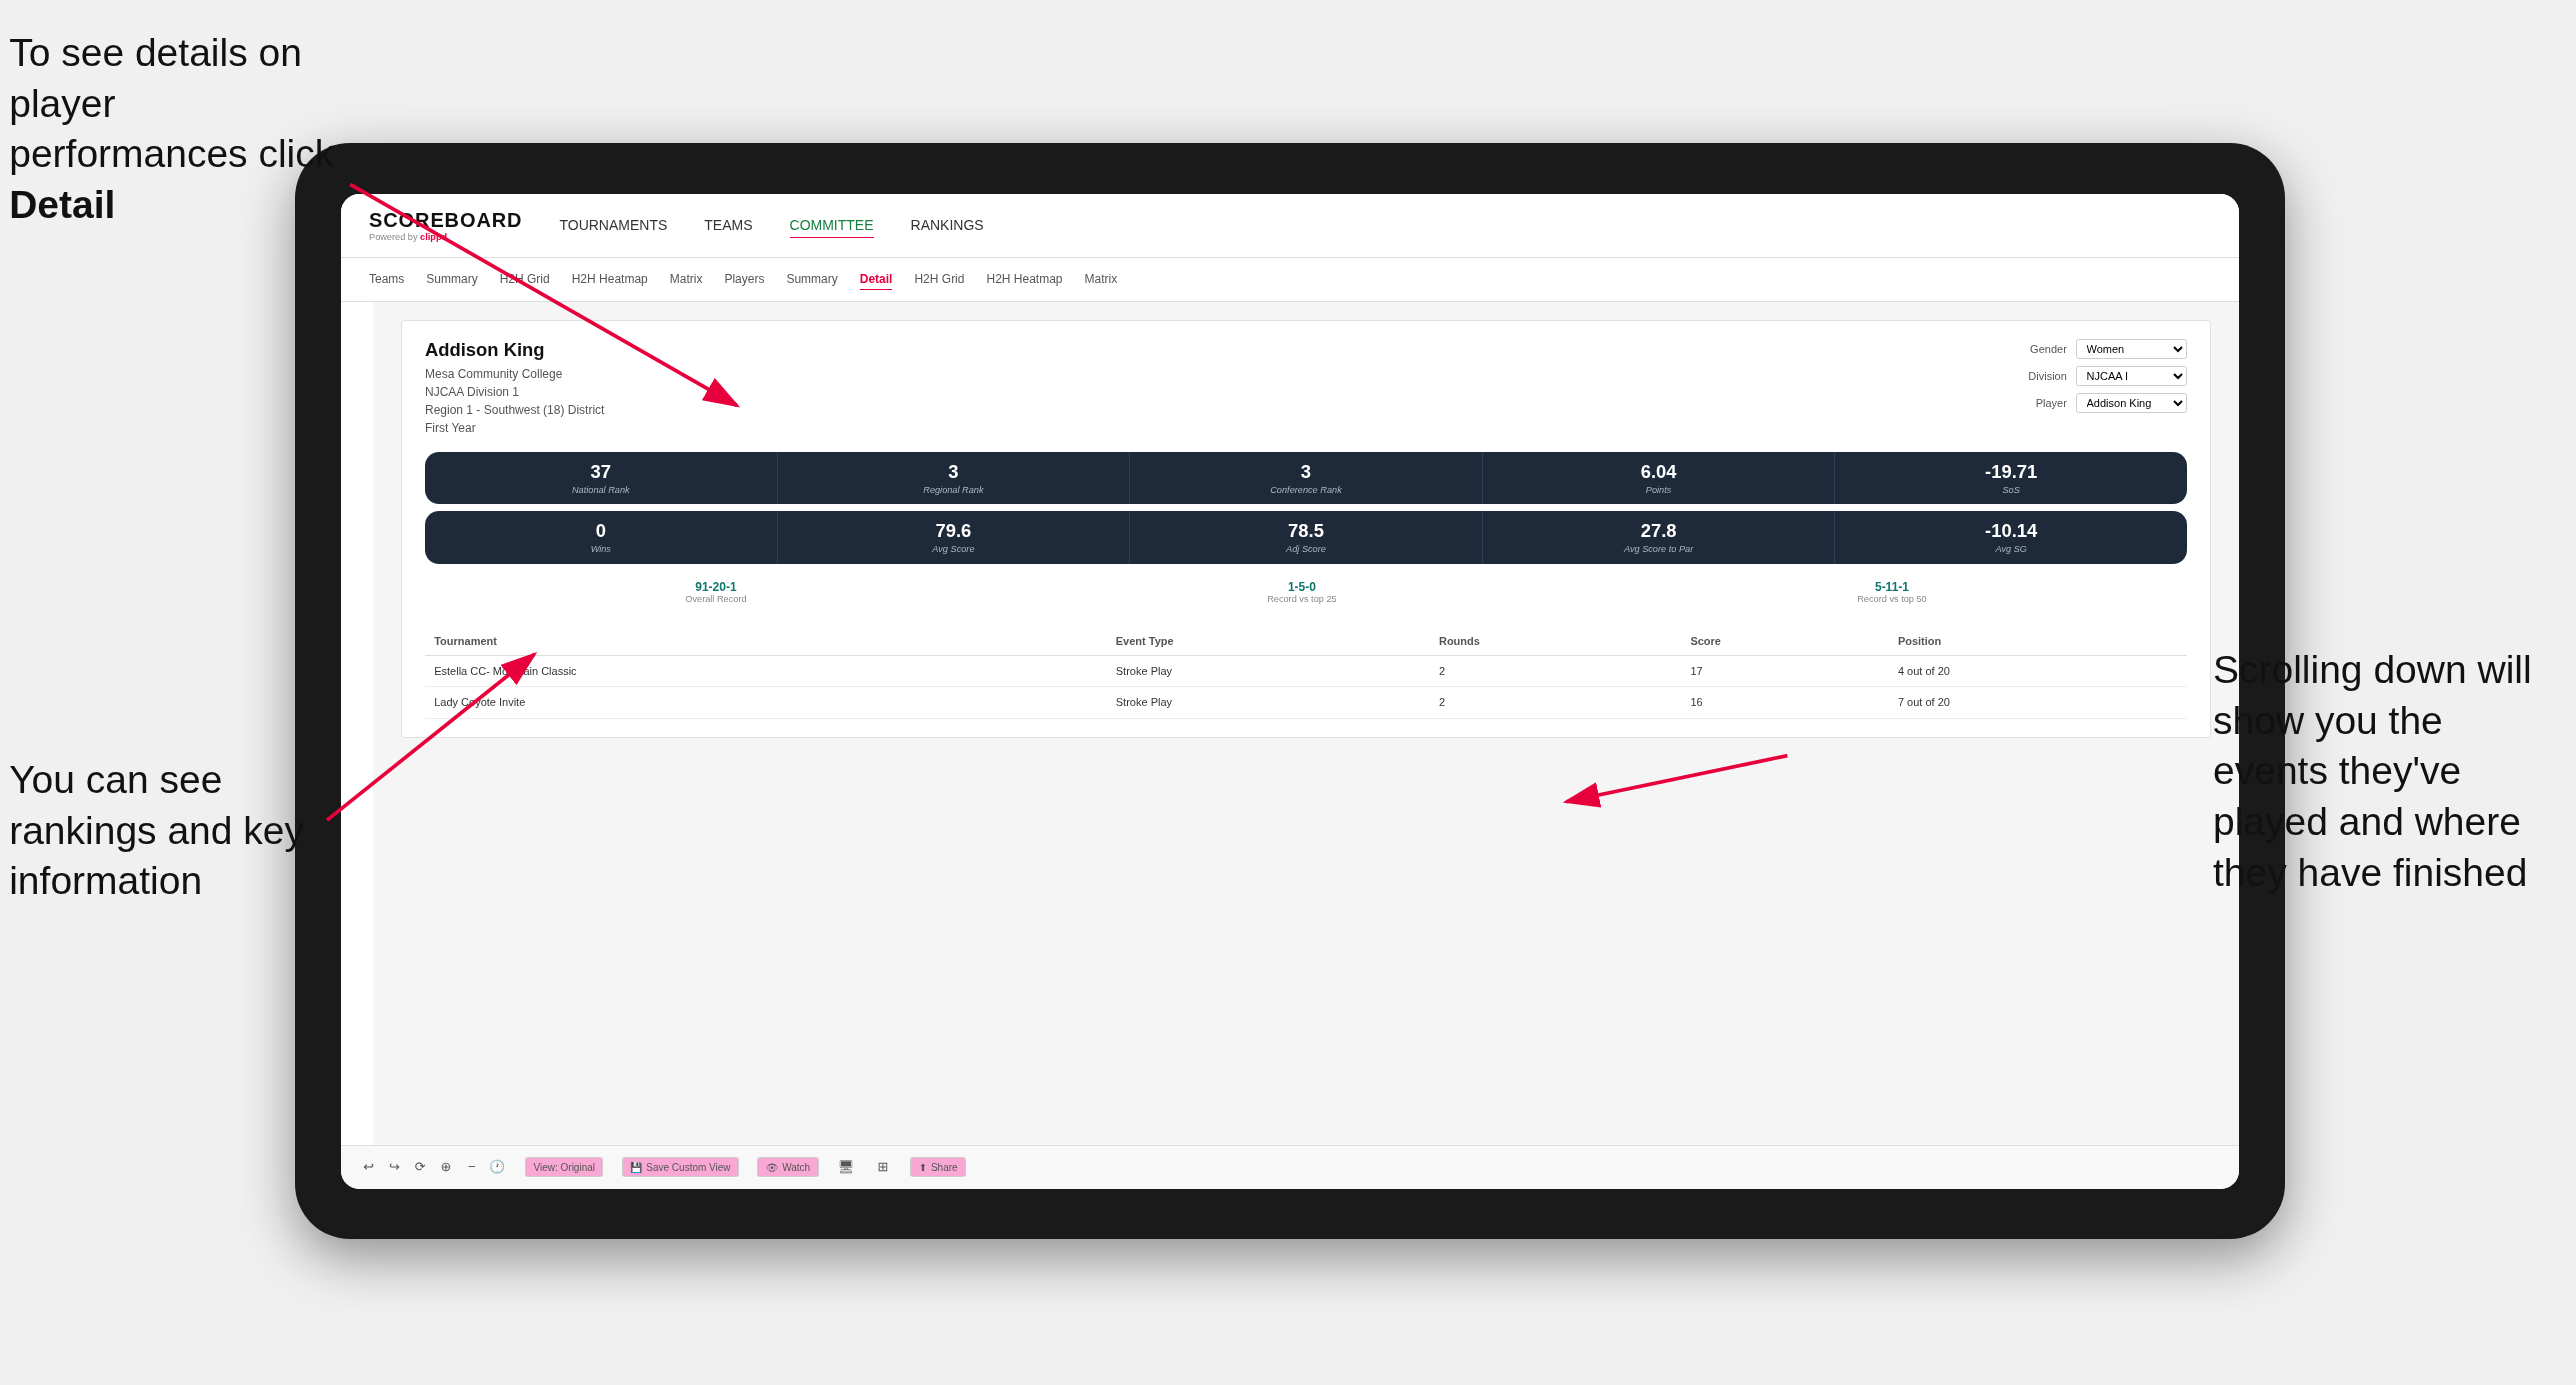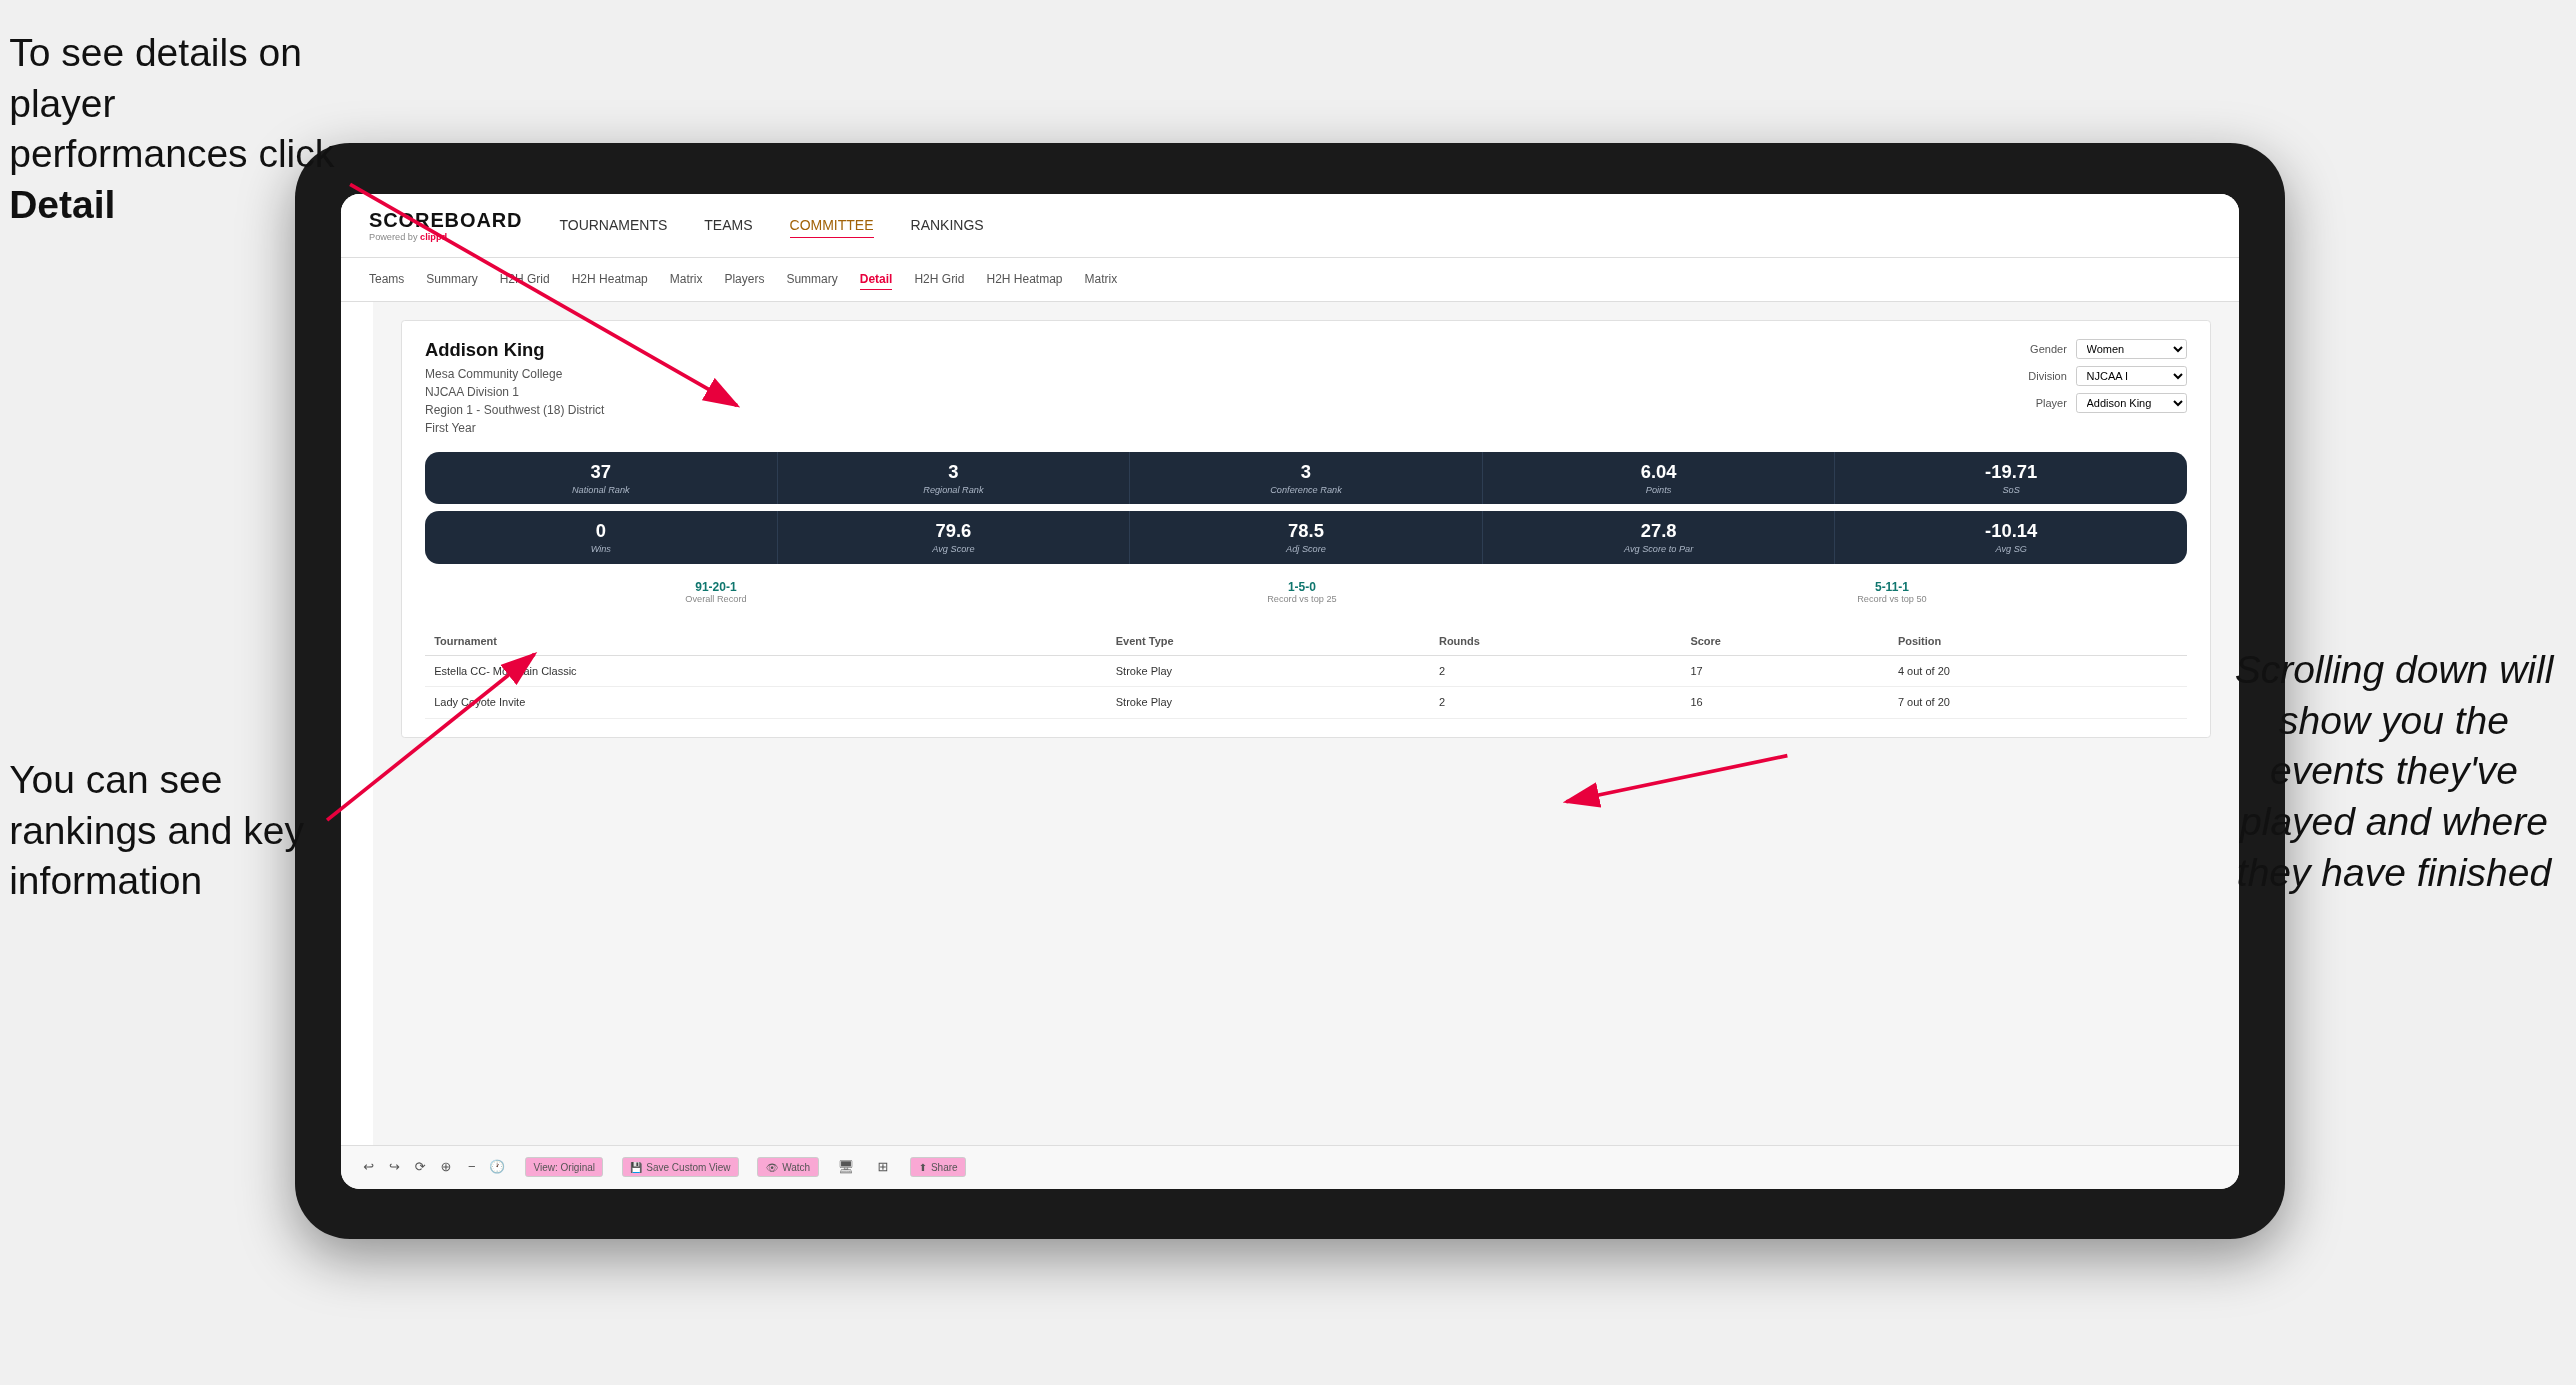--- a/index.html
+++ b/index.html
@@ -28,24 +28,23 @@
     }
 
     .ann-bottom-left {
       top: 755px;
       left: 9.2px;
       width: 313px;
     }
 
     .ann-right {
       top: 645px;
-      right: 7px;
+      right: 13px;
       width: 350px;
-      text-align: center;
-      font-style: italic;
+      text-align: left;
     }
 
     
     .arrows-layer {
       position: absolute;
       top: 0; left: 0;
       width: 2576px;
       height: 1386px;
       pointer-events: none;
     }
@@ -114,21 +113,21 @@
 
     .nav-item {
       font-size: 14px;
       color: #333;
       cursor: pointer;
       padding: 4.6px 0;
       font-weight: 500;
     }
 
     .nav-item.active {
-      color: #a16207;
+      color: #15803d;
       border-bottom: 1.8px solid #e8003d;
     }
 
     
     .sub-nav {
       background: #fff;
       border-bottom: 0.9px solid #ddd;
       padding: 0 28px;
       display: flex;
       align-items: center;

